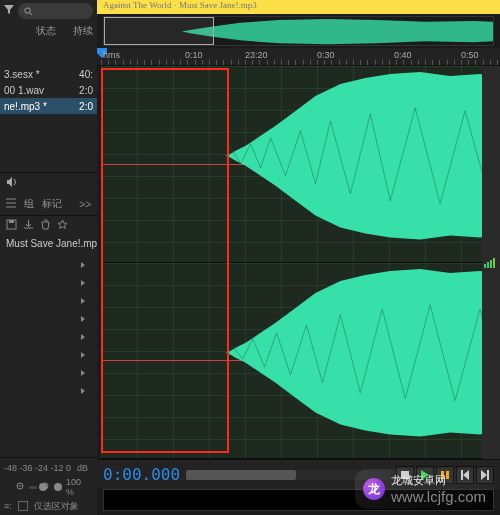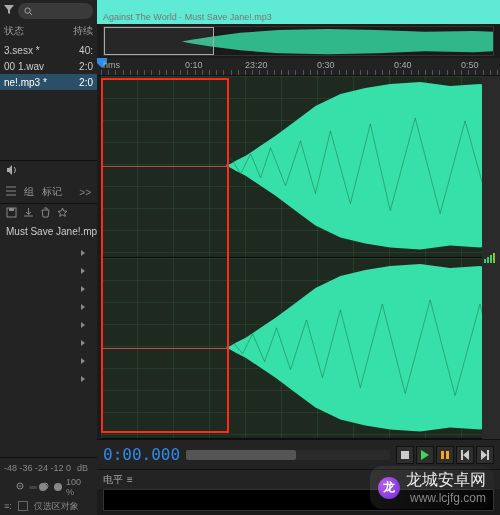--- a/index.html
+++ b/index.html
@@ -6,23 +6,23 @@
   body { width: 500px; height: 515px; background: #1e1e1e; color: #ccc; font-size: 11px; overflow: hidden; position: relative; }
   .app { display: flex; width: 500px; height: 515px; }
   .left { width: 97px; background: #232323; display: flex; flex-direction: column; }
   .right { flex: 1; background: #1b1b1b; display: flex; flex-direction: column; position: relative; }
 
   .top-search { height: 22px; display: flex; align-items: center; padding: 2px 4px; gap: 4px; }
   .search-box { flex: 1; height: 16px; background: #3a3a3a; border-radius: 8px; display: flex; align-items: center; padding: 0 6px; color: #999; }
   .search-icon svg { width: 10px; height: 10px; fill: #aaa; }
 
   .file-header { display: flex; font-size: 10px; color: #999; height: 18px; align-items: center; padding: 0 4px; }
-  .file-header span:first-child { flex: 1; }
-
-  .file-list { padding: 2px 0; }
+  .file-header span:first-child { flex: 1; margin-left: 32px; }
+
+  .file-list { padding: 2px 0; margin-top: 24px; }
   .file-row { display: flex; font-size: 10px; padding: 2px 4px; height: 16px; align-items: center; white-space: nowrap; overflow: hidden; }
   .file-row.selected { background: #2a4f67; color: #fff; }
   .file-row .fname { flex: 1; overflow: hidden; text-overflow: ellipsis; }
 
   .left-gap { flex: 1; }
 
   .left-tools { height: 22px; display: flex; align-items: center; padding: 0 6px; gap: 4px; border-top: 1px solid #111; }
   .speaker-icon svg { width: 12px; height: 12px; fill: #aaa; }
 
   .tab-row { height: 22px; display: flex; align-items: center; border-bottom: 1px solid #111; padding: 0 6px; gap: 8px; font-size: 10px; color: #999; }
@@ -38,21 +38,21 @@
 
   .meter-row { height: 20px; display: flex; align-items: center; gap: 6px; font-size: 9px; color: #888; padding: 0 4px; border-top: 1px solid #111; white-space: nowrap; overflow: hidden; }
   .slider-row { height: 20px; display: flex; align-items: center; gap: 4px; font-size: 9px; color: #888; padding: 0 16px; }
   .slider { height: 3px; background: #444; border-radius: 2px; position: relative; }
   .slider::after { content: ""; position: absolute; top: -3px; width: 8px; height: 8px; background: #888; border-radius: 50%; }
   .slider.z { width: 28px; } .slider.z::after { left: 10px; }
   .slider.v { width: 28px; } .slider.v::after { right: 0; }
   .selection-row { height: 18px; display: flex; align-items: center; gap: 6px; font-size: 9px; color: #888; padding: 0 4px; }
   .checkbox { width: 10px; height: 10px; border: 1px solid #666; display: inline-block; }
 
-  .title-bar { height: 14px; padding: 12px 6px; font-size: 9px; color: #777; background: #5eead4; white-space: nowrap; overflow: hidden; }
+  .title-bar { height: 14px; padding: 0 6px; font-size: 9px; color: #777; background: #fde047; white-space: nowrap; overflow: hidden; font-family: Liberation Serif, serif; }
   .overview { height: 30px; background: #222; position: relative; margin: 2px 6px; border: 1px solid #333; overflow: hidden; }
   .ov-wave { position: absolute; top: 0; bottom: 0; width: 100%; }
   .ov-handle { position: absolute; left: 0; width: 110px; top: 0; bottom: 0; border: 1px solid #aaa; background: rgba(200,200,200,0.08); }
 
   .ruler { height: 18px; position: relative; background: #222; border-bottom: 1px solid #111; margin: 0 0 0 0; }
   .ruler-inner { position: absolute; left: 4px; right: 0; top: 0; bottom: 0; }
   .tick { position: absolute; top: 2px; font-size: 9px; color: #aaa; }
   .playhead-marker { position: absolute; top: 0; width: 10px; height: 10px; left: 0px; }
   .playhead-marker svg { fill: #2d8ceb; }
   .ruler-minor { position: absolute; left: 4px; right: 0; bottom: 0; height: 5px; background: repeating-linear-gradient(to right, #555 0 1px, transparent 1px 7.2px); }
@@ -78,22 +78,22 @@
   .transport button { width: 18px; height: 18px; background: #2e2e2e; border: 1px solid #111; display: flex; align-items: center; justify-content: center; cursor: pointer; }
   .transport svg { width: 10px; height: 10px; fill: #ccc; }
   .transport .play svg { fill: #3fd65a; }
   .transport .pause svg { fill: #f5a623; }
 
   .level-panel { height: 20px; display: flex; align-items: center; padding: 0 6px; background: #232323; border-top: 1px solid #111; font-size: 10px; color: #aaa; gap: 4px; }
   .level-track { height: 22px; background: #000; margin: 0 6px 4px 6px; border: 1px solid #333; }
 
   .watermark { position: absolute; right: 6px; bottom: 6px; display: flex; align-items: center; gap: 6px; background: linear-gradient(90deg, rgba(255,255,255,0.08), rgba(255,255,255,0.02)); padding: 4px 8px; border-radius: 12px; font-size: 12px; }
   .watermark-logo { width: 22px; height: 22px; border-radius: 50%; background: radial-gradient(circle at 30% 30%, #c05be6, #6a2fd6); display:flex;align-items:center;justify-content:center;color:#fff;font-size:12px;font-weight:bold; }
-  .wm-text .cn { color: #eee; font-size: 16px; }
-  .wm-text .url { color: #888; font-size: 12px; text-align: right; }
+  .wm-text .cn { color: #eee; font-size: 11px; }
+  .wm-text .url { color: #888; font-size: 15px; text-align: right; }
 </style>
 </head>
 <body>
 
 <div class="app">
   <div class="left">
     <div class="top-search">
       <span class="search-icon">
         <svg viewBox="0 0 10 10">
             <path d="M0 0h10L6 5v4L4 8V5z"></path>
@@ -320,24 +320,20 @@
             </svg>
           </button>
         <button>
             <svg viewBox="0 0 10 10">
               <path d="M1 0l6 5-6 5zM7 0h2v10H7z"></path>
             </svg>
           </button>
       </div>
     </div>
 
-    <div class="level-panel">
-      <span>电平</span>
-      <span>≡</span>
-    </div>
     <div class="level-track"></div>
   </div>
 </div>
 
 <div class="watermark">
   <div class="watermark-logo">龙</div>
   <div class="wm-text">
     <div class="cn">龙城安卓网</div>
     <div class="url">www.lcjfg.com</div>
   </div>

